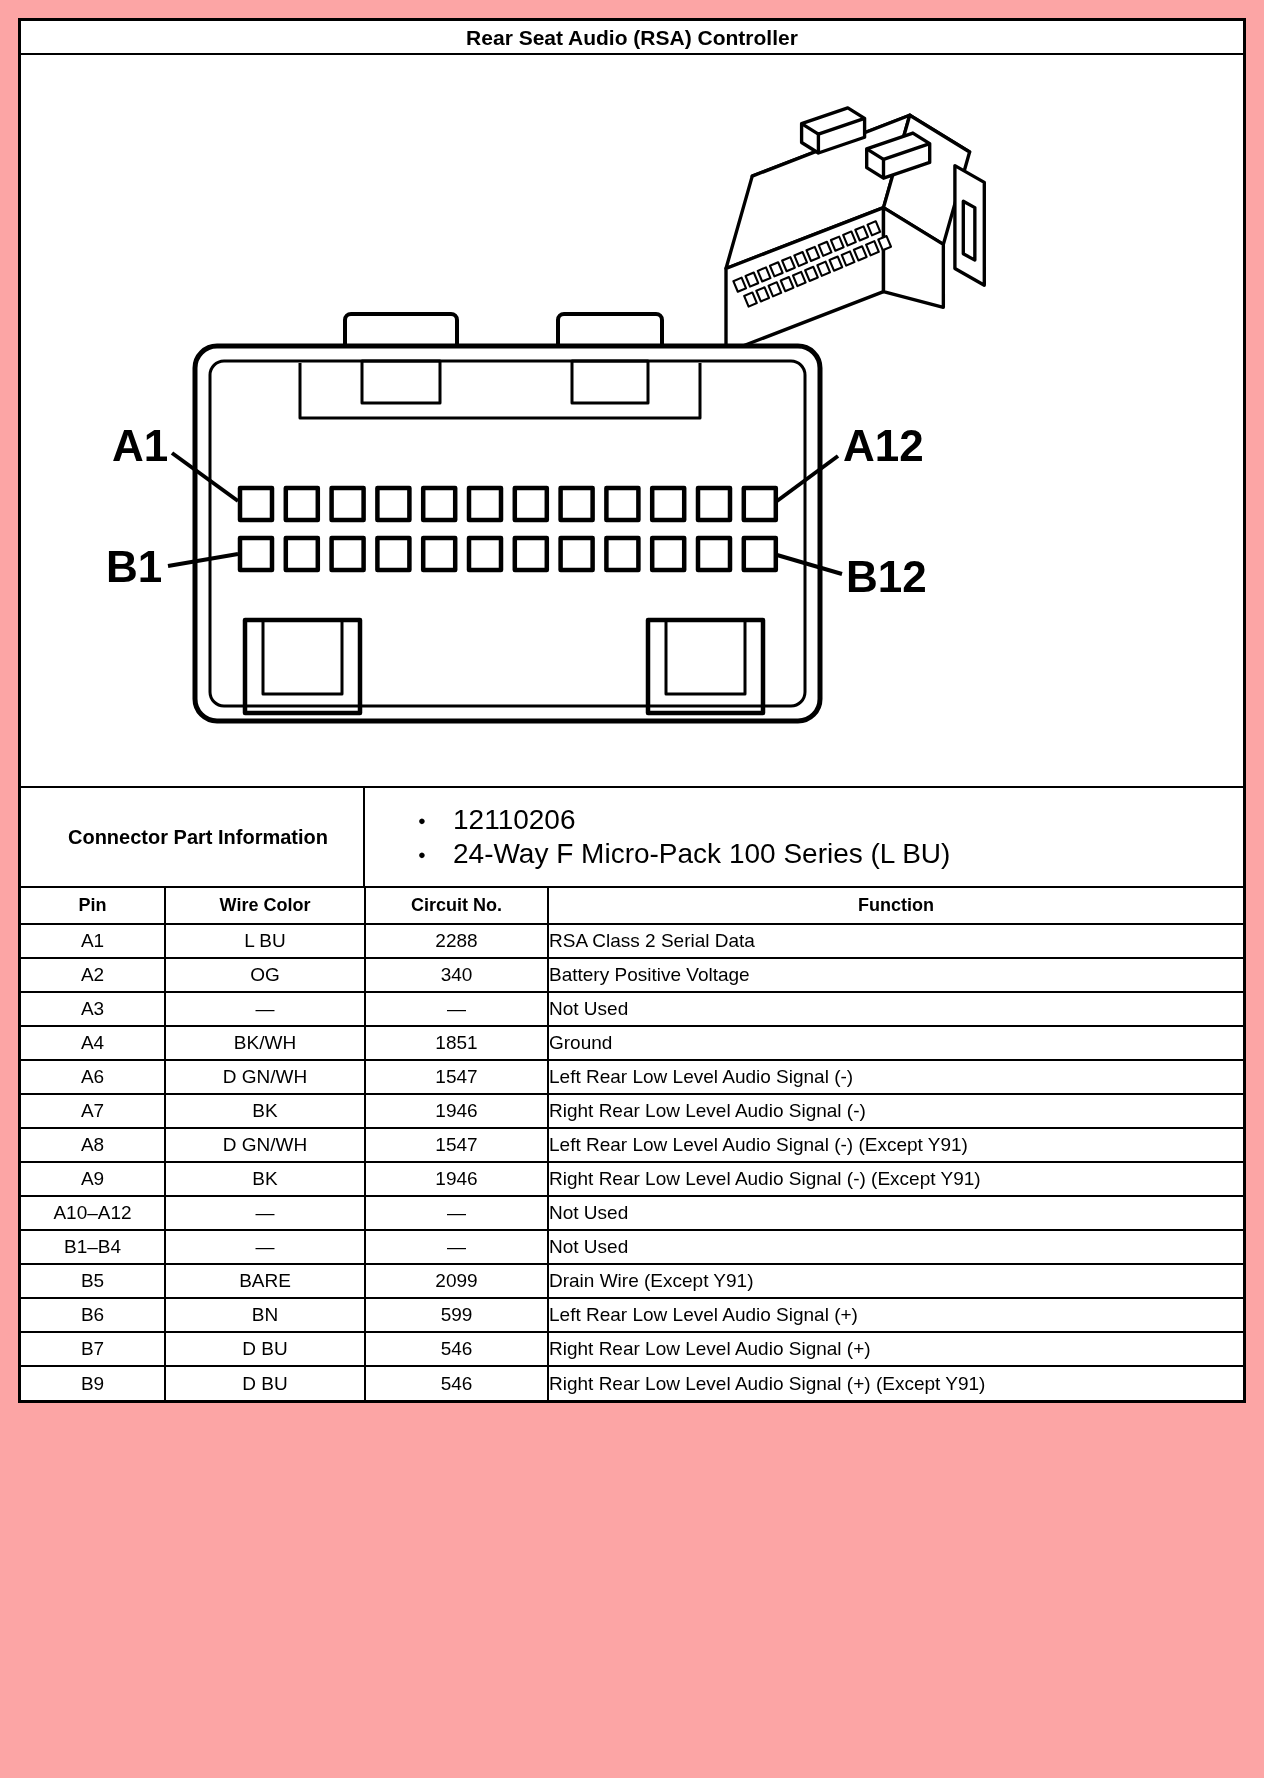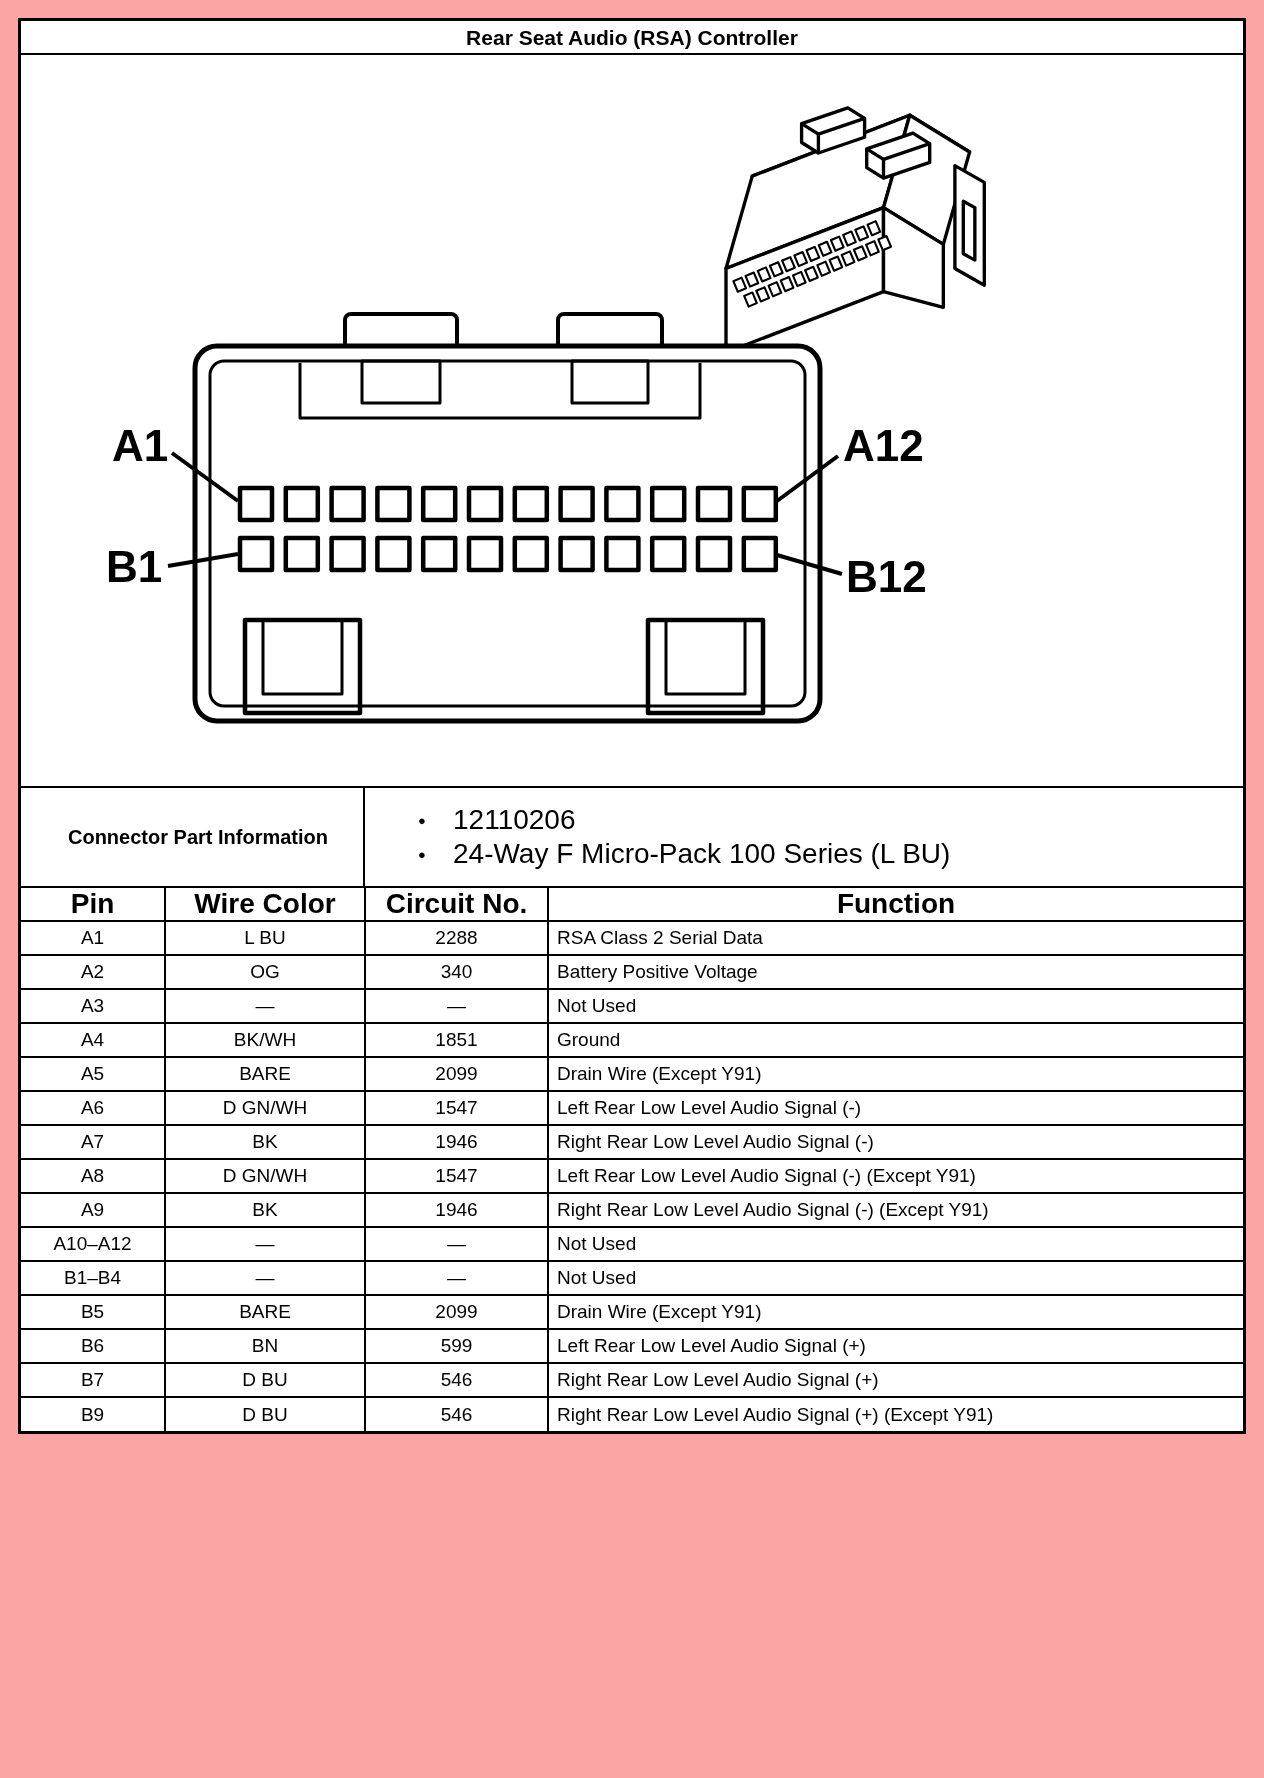--- a/index.html
+++ b/index.html
@@ -30,23 +30,23 @@
   .info-bullets { flex: 1; display: flex; align-items: center; padding-left: 53px; }
   .info-bullets ul { list-style: none; }
   .info-bullets li { position: relative; padding-left: 35px; font-size: 28px; line-height: 34px; }
   .info-bullets li::before { content: "●"; position: absolute; left: 0; top: 1px; font-size: 13px; }
 
   table.pin-table { width: 100%; border-collapse: collapse; table-layout: fixed; }
   .pin-table th, .pin-table td {
     border: 2px solid #000; text-align: center;
     font-size: 19px; padding: 0 4px; overflow: hidden; white-space: nowrap;
   }
-  .pin-table th { font-weight: bold; font-size: 28px; height: 24px; border-top: none; }
+  .pin-table th { font-weight: bold; font-size: 18px; height: 36px; border-top: none; }
   .pin-table td { height: 34px; }
-  .pin-table td.fn { text-align: left; padding-left: 8px; }
+  .pin-table td.fn { text-align: left; padding-left: 0; }
   .pin-table tr > *:first-child { border-left: none; }
   .pin-table tr > *:last-child { border-right: none; }
   .pin-table tbody tr:last-child td { border-bottom: none; }
 </style>
 </head>
 <body>
 
 <div class="page">
   <div class="doc">
 
@@ -203,26 +203,20 @@
             <td>—</td>
             <td class="fn">Not Used</td>
           </tr>
           <tr>
             <td>A4</td>
             <td>BK/WH</td>
             <td>1851</td>
             <td class="fn">Ground</td>
           </tr>
           <tr>
-            <td>A5</td>
-            <td>BARE</td>
-            <td>2099</td>
-            <td class="fn">Drain Wire (Except Y91)</td>
-          </tr>
-          <tr>
             <td>A6</td>
             <td>D GN/WH</td>
             <td>1547</td>
             <td class="fn">Left Rear Low Level Audio Signal (-)</td>
           </tr>
           <tr>
             <td>A7</td>
             <td>BK</td>
             <td>1946</td>
             <td class="fn">Right Rear Low Level Audio Signal (-)</td>

